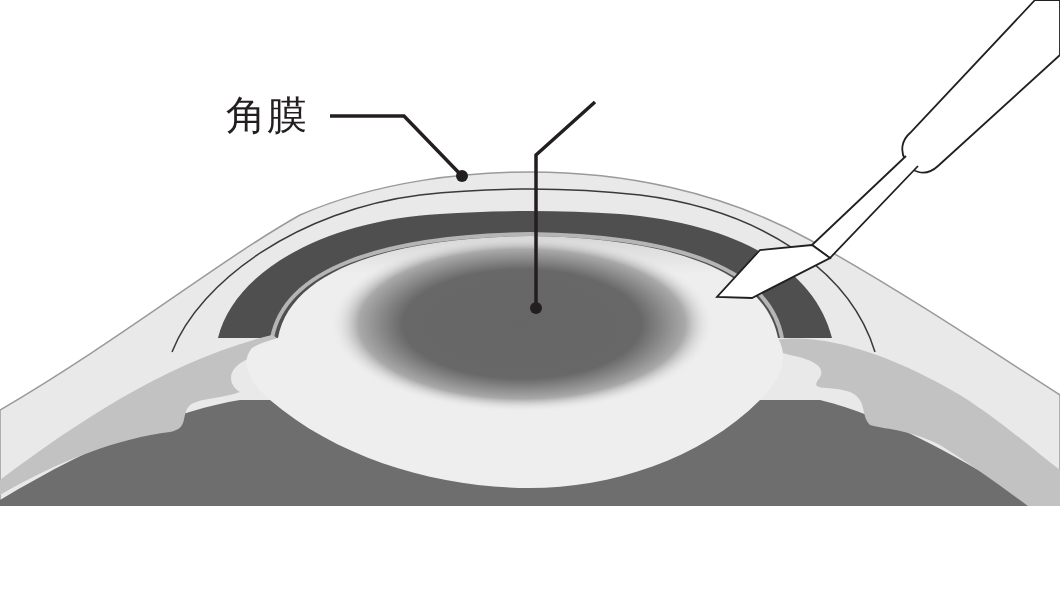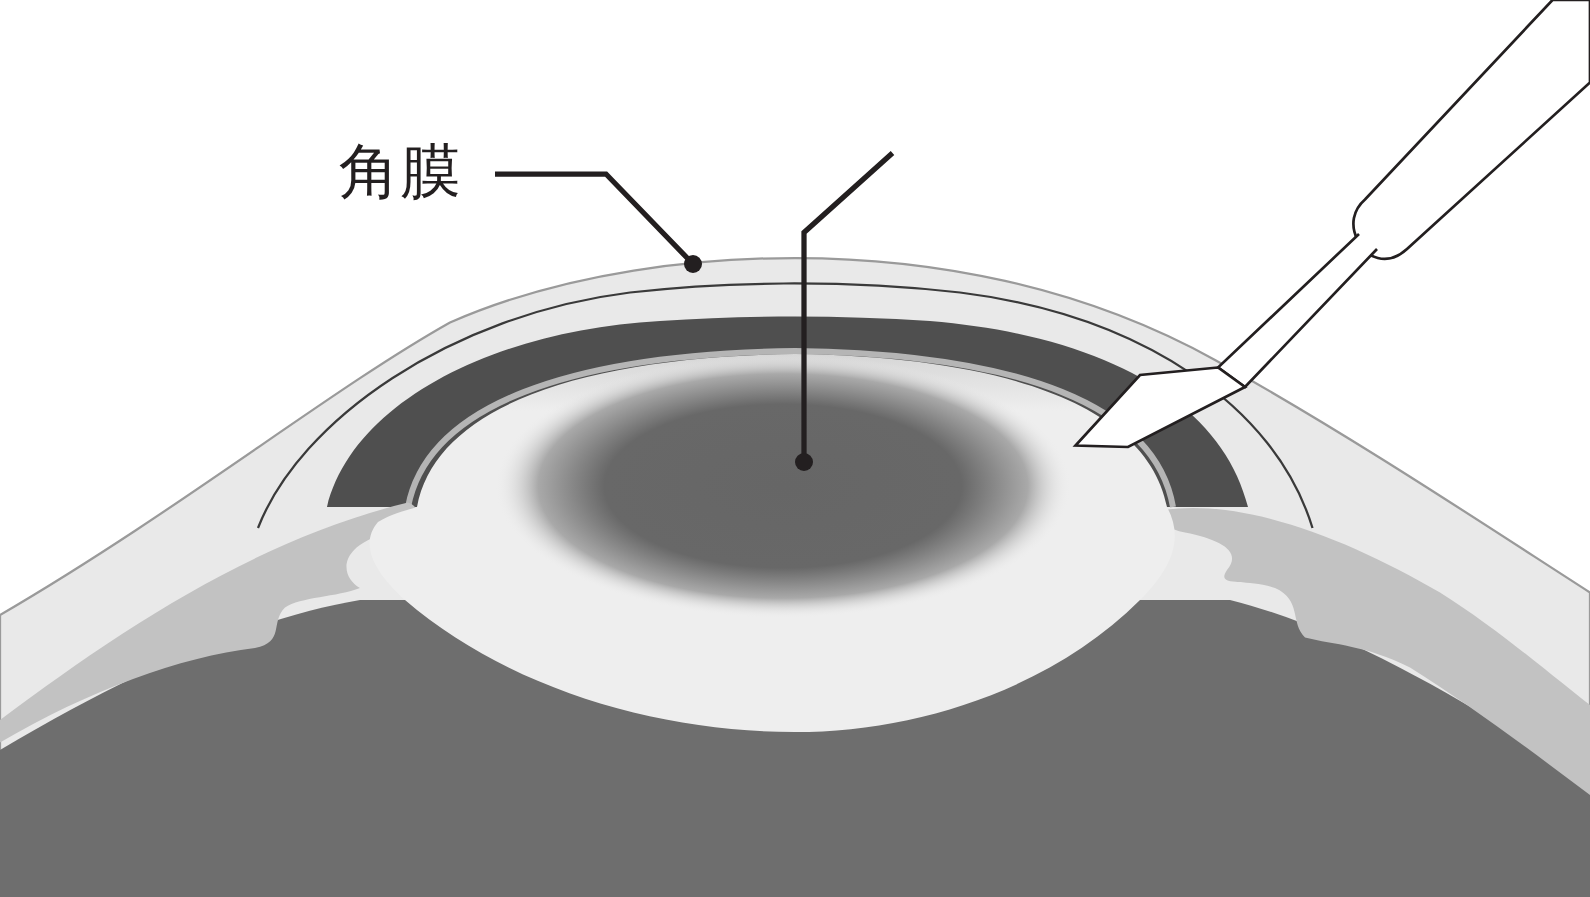--- a/index.html
+++ b/index.html
@@ -1,16 +1,16 @@
 <!DOCTYPE html>
 <html><head>
   <meta charset="utf-8">
   <style>
     html, body { margin: 0; padding: 0; background: #ffffff; }
-    .stage { position: relative; width: 1060px; height: 598px; overflow: hidden; background: #ffffff; }
+    .stage { position: relative; width: 1060px; height: 506px; overflow: hidden; background: #ffffff; }
     svg { position: absolute; left: 0; top: 0; }
     .label {
       position: absolute;
       font-family: "DejaVu Sans", sans-serif;
       font-size: 40px;
       color: #231f20;
       letter-spacing: 1px;
       line-height: 1;
       white-space: nowrap;
     }

